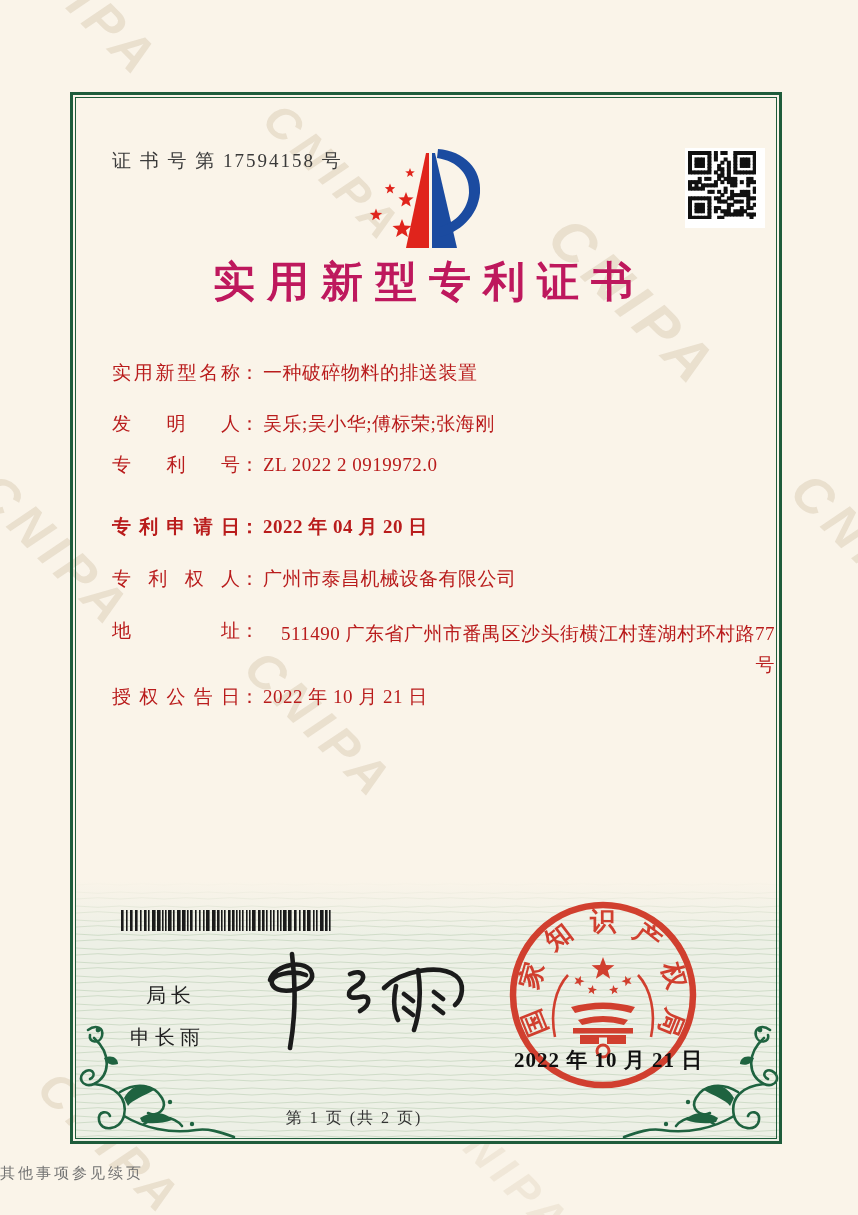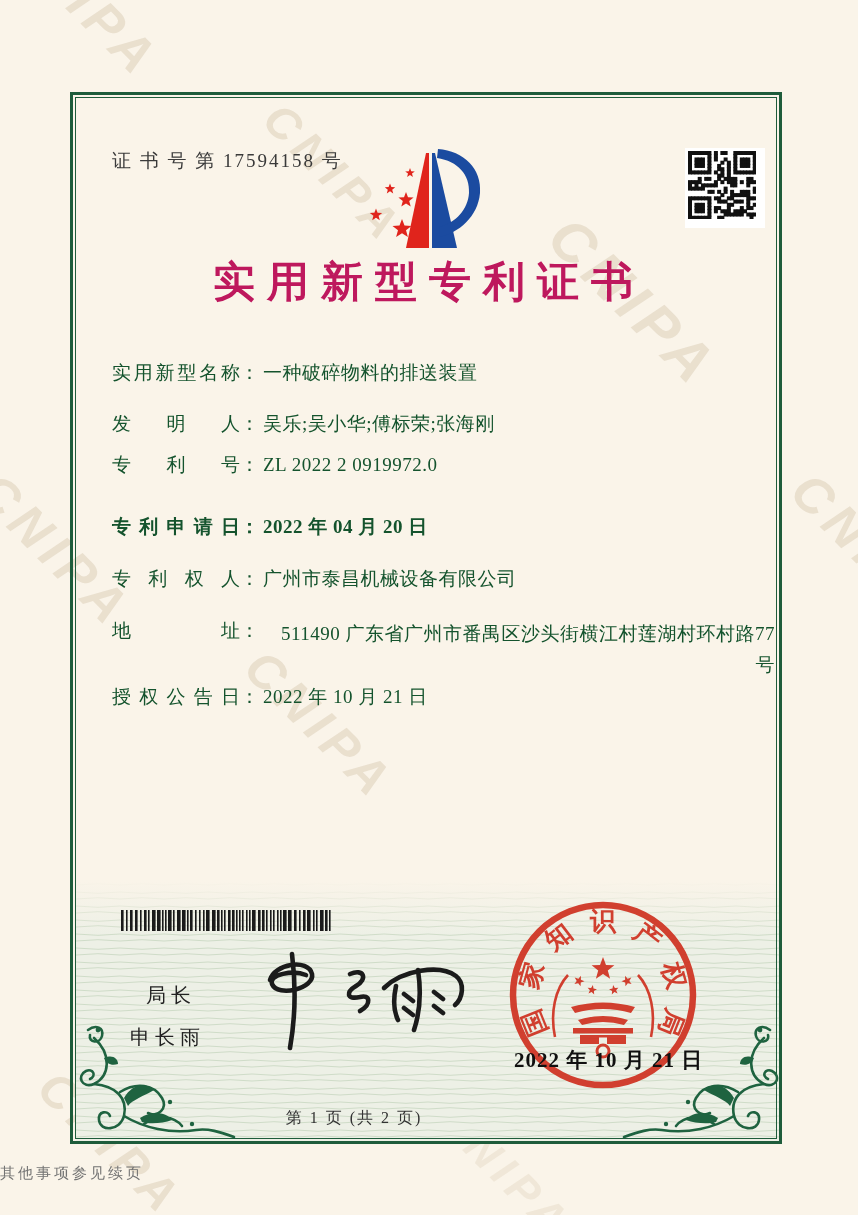--- a/index.html
+++ b/index.html
@@ -32,21 +32,21 @@
   
   .band{position:absolute;left:76px;top:880px;width:706px;height:262px;z-index:2;background:#edf0e6;}
   .band-fade{position:absolute;left:0;top:0;width:706px;height:56px;
     background:linear-gradient(#faf4e9,rgba(250,244,233,0));}
   
   .cert-no{position:absolute;left:112px;top:148px;font-size:19px;letter-spacing:2px;color:#3a3a3a;z-index:5;}
   .title{
     position:absolute;left:0;top:254px;width:858px;text-align:center;
     font-size:42px;font-weight:bold;letter-spacing:12px;color:#be185d;z-index:5;
   }
-  .field-row{position:absolute;left:112px;font-size:19px;color:#14532d;z-index:5;white-space:nowrap;}
+  .field-row{position:absolute;left:112px;font-size:19px;color:#b91c1c;z-index:5;white-space:nowrap;}
   .field-label{display:inline-block;width:128px;text-align:justify;text-align-last:justify;}
   .field-colon{display:inline-block;margin-right:4px;}
   .field-value{letter-spacing:.5px;}
   .field-value.wrap{display:inline-block;width:512px;white-space:normal;vertical-align:top;line-height:31px;text-align:right;}
   .pair2{position:absolute;left:258px;top:0;}
   .pair2 .p2label{letter-spacing:3px;}
   .paras{
     position:absolute;left:112px;top:705px;width:640px;z-index:5;
     font-size:19px;line-height:25.5px;color:#2b2b2b;text-align:justify;
   }

